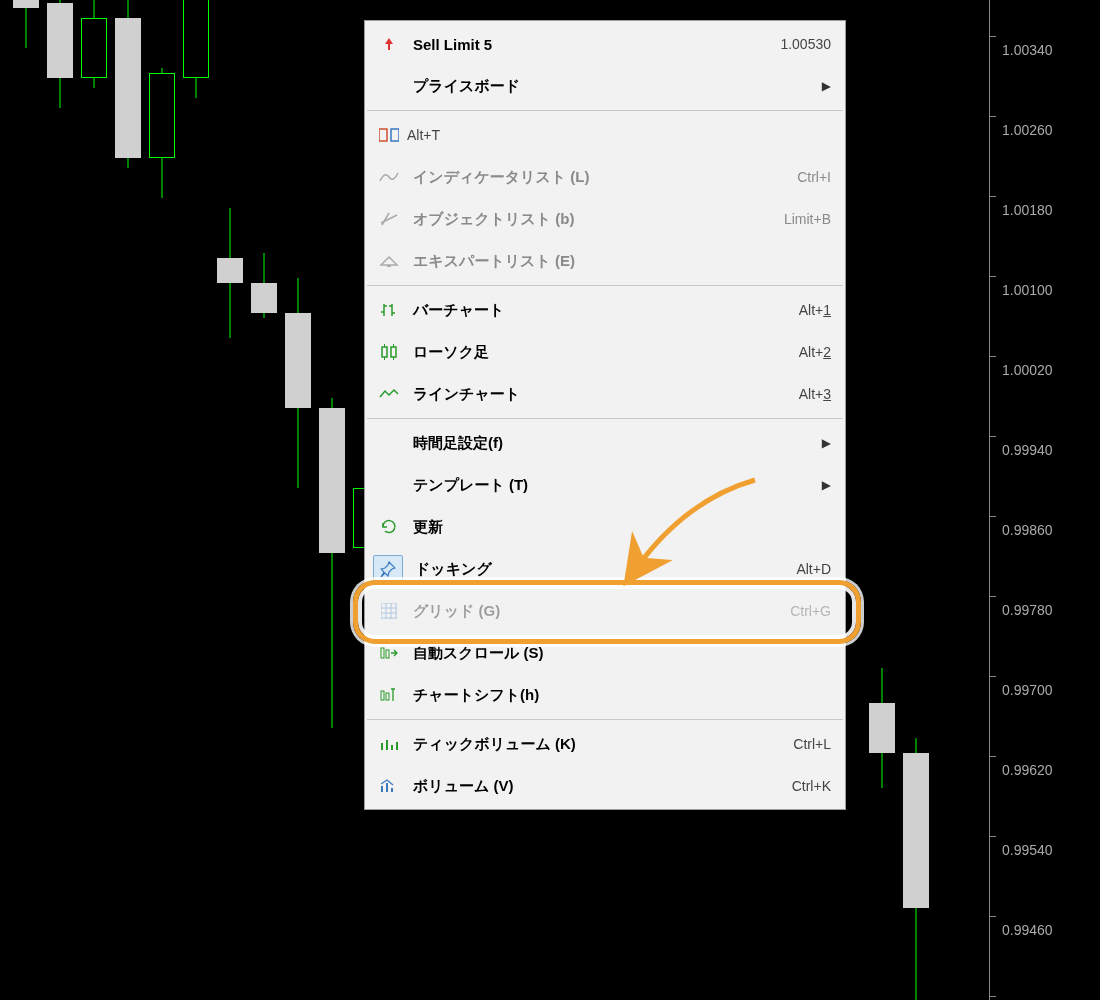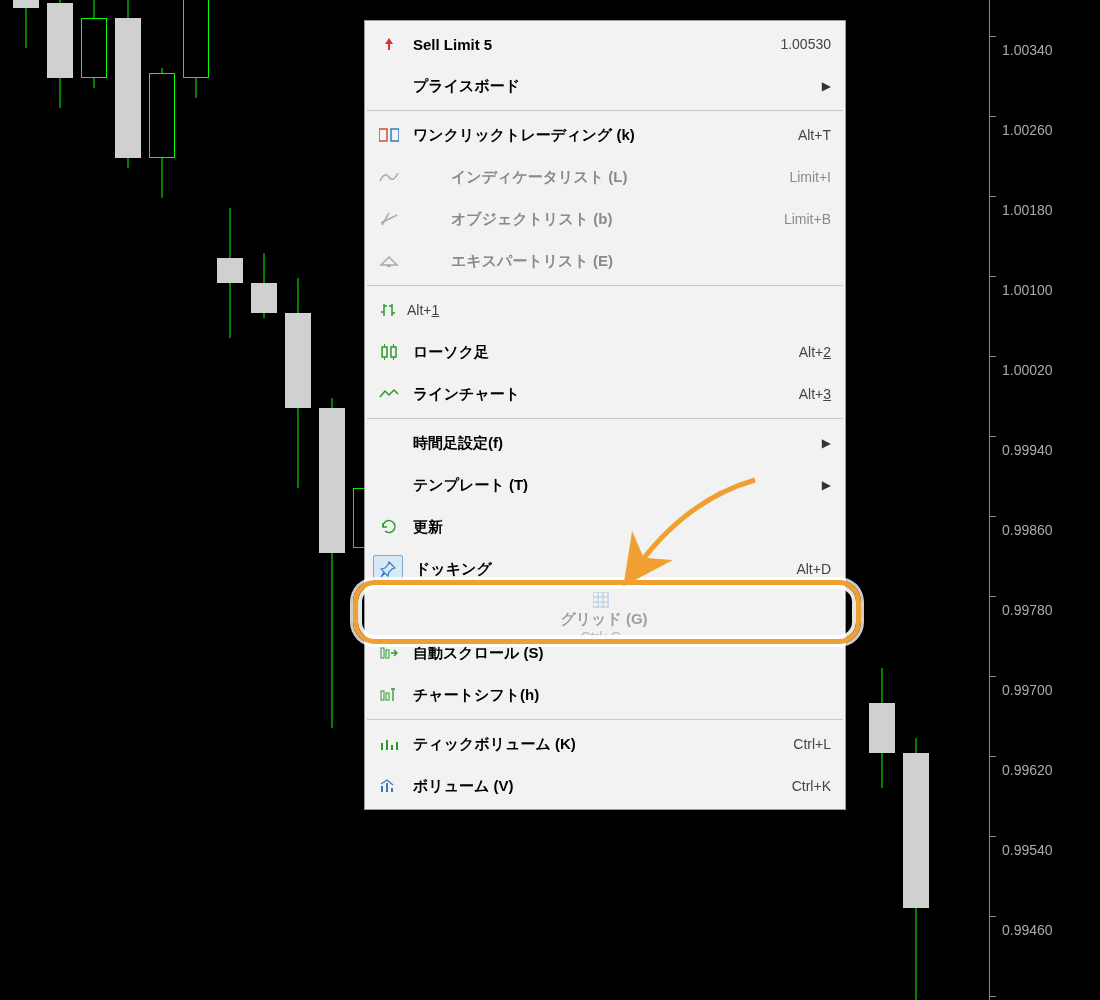--- a/index.html
+++ b/index.html
@@ -8,21 +8,21 @@
   #price-axis .tick { position:absolute; left:0; }
   #price-axis .tick .dash { position:absolute; left:0; top:8px; width:6px; height:1px; background:#888;}
   #price-axis .tick .lbl { position:absolute; left:12px; top:0; font-size:14px; color:#aaa; white-space:nowrap;margin-top:14px;}
   .candle { position:absolute; }
   .candle .wick { position:absolute; left:50%; width:1px; background:#00ff00; transform:translateX(-0.5px);}
   .candle .body { position:absolute; left:0; width:100%; box-sizing:border-box;}
   .candle.up .body { background:#000; border:1px solid #00ff00;}
   .candle.down .body { background:#d0d0d0; border:1px solid #d0d0d0;}
   #menu { position:absolute; left:364px; top:20px; width:480px; background:#f2f2f2; border:1px solid #9c9c9c; box-shadow:4px 6px 16px rgba(0,0,0,0.45); color:#000; font-size:15px; padding:2px 0;}
   .mi { display:flex; align-items:center; height:42px; padding:0 14px 0 6px; position:relative;}
-  .mi.disabled { color:#8a8a8a;gap:38px;}
+  .mi.disabled { color:#8a8a8a;}
   .mi .icon { width:36px; display:flex; justify-content:center; align-items:center; font-size:16px;}
   .mi .label { flex:1; padding-left:6px;font-weight:bold;}
   .mi .shortcut { color:#444; font-size:14px;}
   .mi.disabled .shortcut { color:#8a8a8a;}
   .mi .arrow { color:#333; font-size:12px;}
   .sep { height:1px; margin:3px 2px; background:#c8c8c8;}
   .icon-box { width:26px; height:20px; display:flex; justify-content:center; align-items:center;}
   .icon svg { display:block;}
   #highlight { position:absolute; z-index:5; border:5px solid #f0a030; border-radius:22px; box-shadow:0 0 0 4px rgba(255,255,255,0.9) inset, 0 0 0 3px rgba(255,255,255,0.8); pointer-events:none;}
   #arrow { position:absolute; z-index:6; pointer-events:none;}
@@ -165,33 +165,32 @@
     <div class="sep"></div>
     <div class="mi">
       <div class="icon">
         <span class="icon-box">
           <svg width="20" height="16">
             <rect x="0" y="2" width="8" height="12" fill="none" stroke="#d05030" stroke-width="1.5"></rect>
             <rect x="12" y="2" width="8" height="12" fill="none" stroke="#3a78c0" stroke-width="1.5"></rect>
           </svg>
         </span>
       </div>
-      <div class="label">ワンクリックトレーディング (k)</div>
       <div class="shortcut">Alt+T</div>
     </div>
     <div class="mi disabled">
       <div class="icon">
         <span class="icon-box">
           <svg width="20" height="16">
             <path d="M1 12 Q6 2 10 8 T19 4" fill="none" stroke="#aaa" stroke-width="1.5"></path>
           </svg>
         </span>
       </div>
       <div class="label">インディケータリスト (L)</div>
-      <div class="shortcut">Limit+I</div>
+      <div class="shortcut">Ctrl+I</div>
     </div>
     <div class="mi disabled">
       <div class="icon">
         <span class="icon-box">
           <svg width="20" height="16">
             <path d="M2 12 L18 4" stroke="#aaa" stroke-width="1.5"></path>
             <path d="M3 14 L10 2" stroke="#aaa" stroke-width="1.5"></path>
           </svg>
         </span>
       </div>
@@ -216,20 +215,21 @@
           <svg width="18" height="16">
             <line x1="4" y1="2" x2="4" y2="14" stroke="#2a9a2a" stroke-width="1.5"></line>
             <line x1="1" y1="10" x2="4" y2="10" stroke="#2a9a2a" stroke-width="1.5"></line>
             <line x1="4" y1="4" x2="7" y2="4" stroke="#2a9a2a" stroke-width="1.5"></line>
             <line x1="12" y1="2" x2="12" y2="14" stroke="#2a9a2a" stroke-width="1.5"></line>
             <line x1="9" y1="4" x2="12" y2="4" stroke="#2a9a2a" stroke-width="1.5"></line>
             <line x1="12" y1="11" x2="15" y2="11" stroke="#2a9a2a" stroke-width="1.5"></line>
           </svg>
         </span>
       </div>
+      <div class="label">バーチャート</div>
       <div class="shortcut">Alt+<span class="under">1</span></div>
     </div>
     <div class="mi">
       <div class="icon">
         <span class="icon-box">
           <svg width="20" height="18">
             <rect x="3" y="4" width="5" height="10" fill="none" stroke="#2a9a2a" stroke-width="1.5"></rect>
             <line x1="5.5" y1="1" x2="5.5" y2="4" stroke="#2a9a2a"></line>
             <line x1="5.5" y1="14" x2="5.5" y2="17" stroke="#2a9a2a"></line>
             <rect x="12" y="4" width="5" height="10" fill="none" stroke="#2a9a2a" stroke-width="1.5"></rect>
@@ -282,21 +282,21 @@
       <div class="icon">
         <span class="icon-box">
           <svg width="16" height="16">
             <path d="M9 1 L15 7 L12 8 L9 11 L8 15 L5 12 L1 16 L4 11 L1 8 L5 7 L8 4 Z" fill="none" stroke="#3a78c0" stroke-width="1.2"></path>
           </svg>
         </span>
       </div>
       <div class="label">ドッキング</div>
       <div class="shortcut">Alt+D</div>
     </div>
-    <div class="mi" style="opacity: 0.35; flex-direction: column;">
+    <div class="mi" style="opacity: 0.35;">
       <div class="icon">
         <span class="icon-box">
           <svg width="16" height="16">
             <path d="M0 0 H16 M0 5 H16 M0 10 H16 M0 15 H16 M0 0 V16 M5 0 V16 M10 0 V16 M15 0 V16" stroke="#3a78c0" stroke-width="1"></path>
           </svg>
         </span>
       </div>
       <div class="label">グリッド (G)</div>
       <div class="shortcut">Ctrl+G</div>
     </div>

